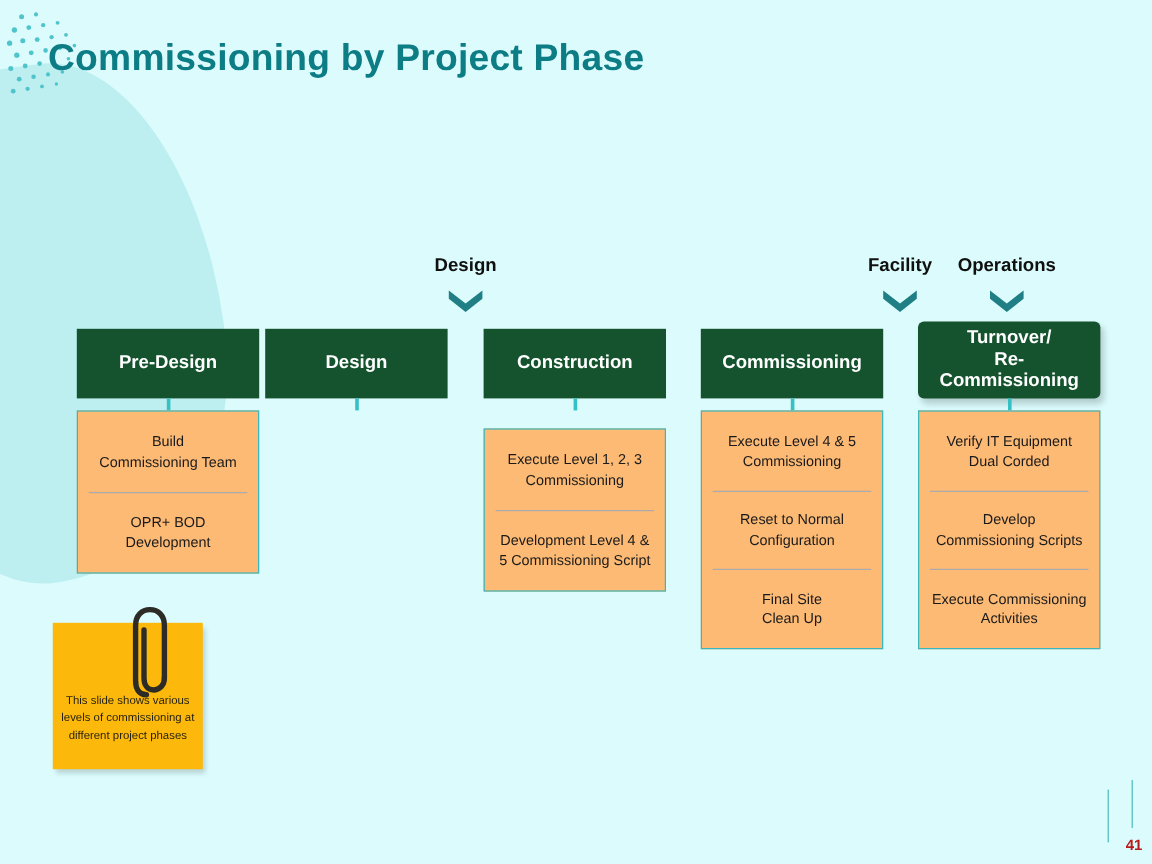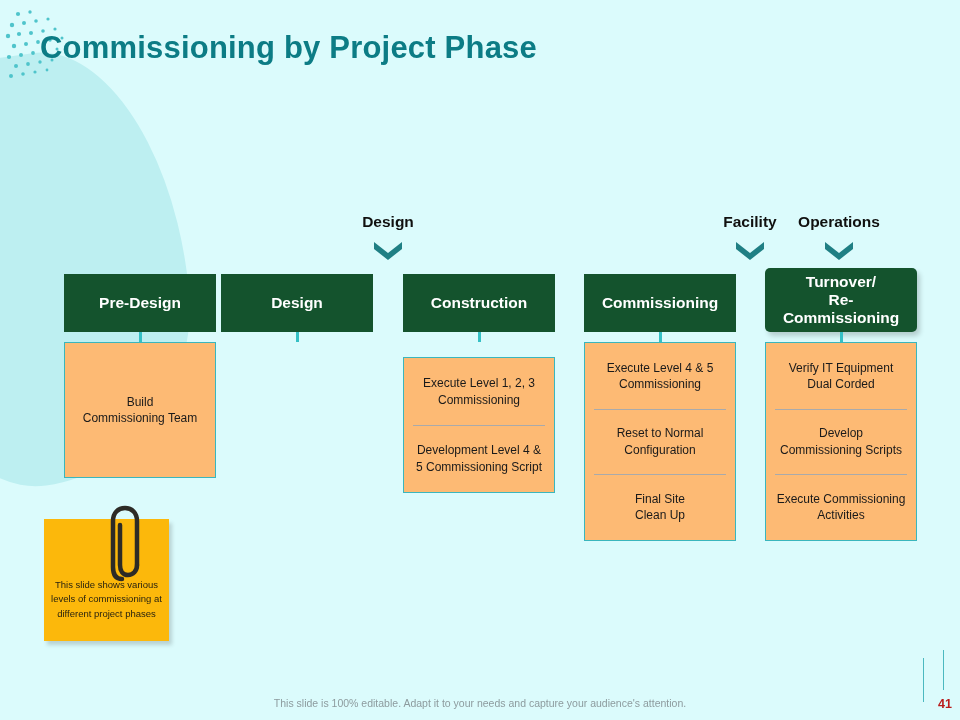--- a/index.html
+++ b/index.html
@@ -243,20 +243,21 @@
   <div class="toplabel" style="left:789px; top:213px; width:100px;">Operations</div>
   <svg class="chev" style="left:823px; top:240px;" width="32" height="22" viewBox="0 0 32 22">
     <path d="M2 2 L2 9 L16 20 L30 9 L30 2 L16 13 Z" fill="#1f7f84"></path>
   </svg>
 
   <div class="col" style="left:40px; top:274px; width:152px;margin-left:24px;">
     <div class="colhead">Pre-Design</div>
     <div class="stem"></div>
     <div class="colbody" style="height:136px;">
       <div class="cell">Build<br>Commissioning Team</div>
+      <div class="cell">OPR+ BOD<br>Development</div>
     </div>
   </div>
 
   <div class="col" style="left:221px; top:274px; width:152px;">
     <div class="colhead">Design</div>
     <div class="stem"></div>
   </div>
 
   <div class="col" style="left:403px; top:274px; width:152px;">
     <div class="colhead">Construction</div>
@@ -287,18 +288,17 @@
     </div>
   </div>
 
   <div class="note"></div>
   <div class="note-text">This slide shows various levels of commissioning at different project phases</div>
   <svg class="clip" width="34" height="80" viewBox="0 0 34 80">
     <path d="M12 74 C5 74 3 68 3 62 L3 16 C3 8 8 3 15 3 C22 3 27 8 27 16 L27 60" fill="none" stroke="#2d2b26" stroke-width="4.5" stroke-linecap="round"></path>
     <path d="M27 60 C27 66 23 70 18 70 C13 70 10 66 10 60 L10 20" fill="none" stroke="#2d2b26" stroke-width="4.5" stroke-linecap="round"></path>
   </svg>
 
-  <div class="footer">This slide is 100% editable. Adapt it to your needs and capture your audience's attention.</div>
   <div class="vline" style="right:36px; top:658px; height:44px;"></div>
   <div class="vline" style="right:16px; top:650px; height:40px;"></div>
   <div class="pagenum">41</div>
 
 </div>
 
 </body></html>

